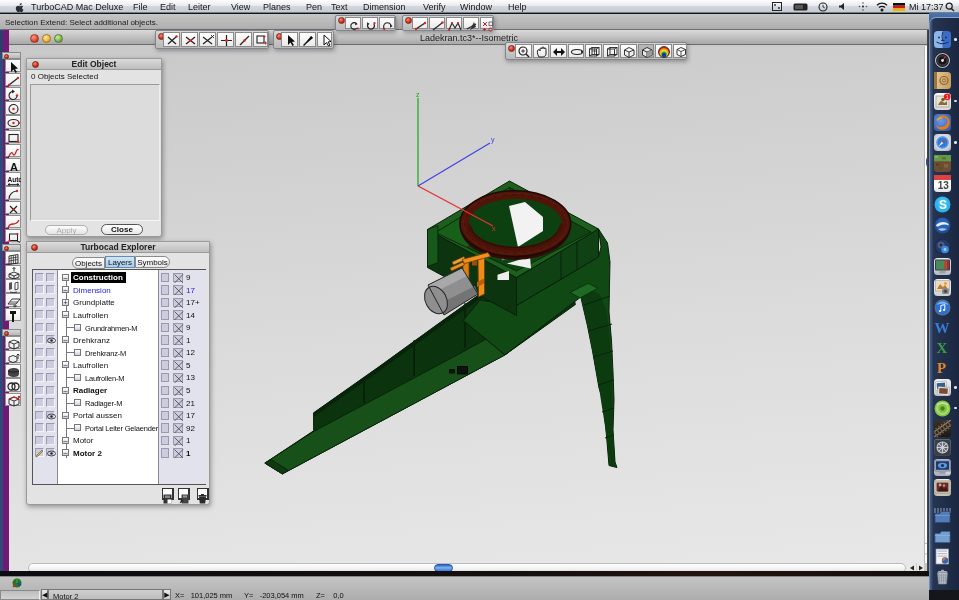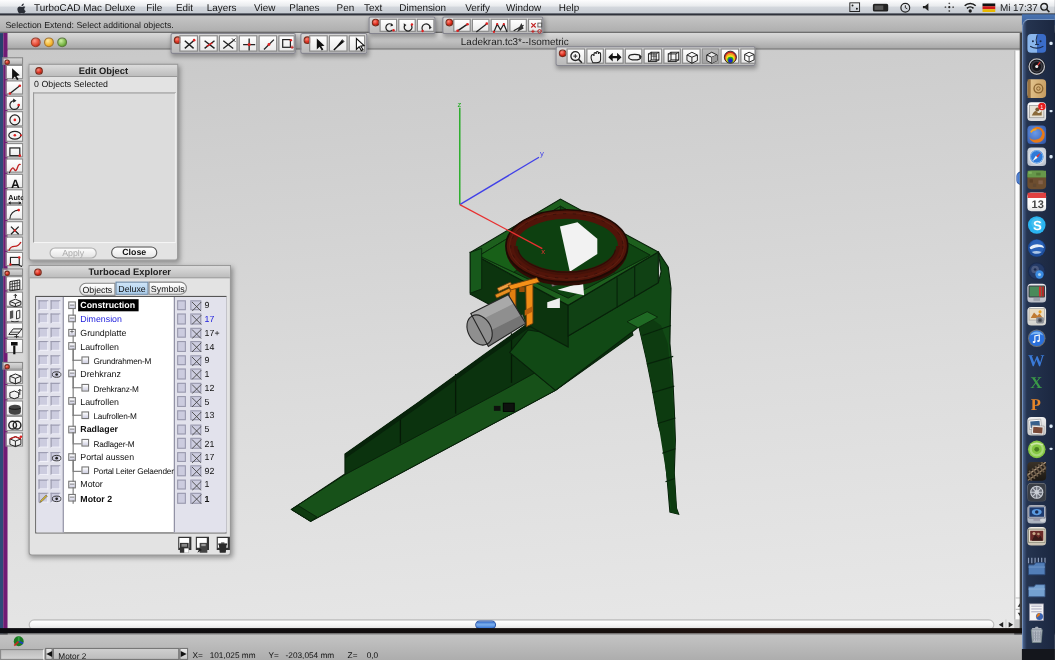--- a/index.html
+++ b/index.html
@@ -1,19 +1,19 @@
 <!DOCTYPE html>
 <html><head><meta charset="utf-8"><style>
 *{margin:0;padding:0;box-sizing:border-box}
 html,body{width:959px;height:600px;overflow:hidden;background:#10141c;font-family:"Liberation Sans",sans-serif}
 .abs{position:absolute}
 #menubar{left:0;top:0;width:959px;height:13px;background:linear-gradient(#fdfdfe,#e9ebee 45%,#d3d7dd 55%,#c6cbd2);border-bottom:1px solid #777c85;font-size:9px;color:#111}
 .mi{position:absolute;top:2px;font-size:9px;color:#151515}
 #msgbar{left:0;top:14px;width:959px;height:16px;background:linear-gradient(#c6c6c6,#aeaeae);border-bottom:1px solid #6f6f6f;font-size:8px;color:#1a1a1a}
-#window{left:3px;top:30px;width:927px;height:545px;background:#c8c8c8;border-left:4px solid #701a75;border-right:1px solid #555}
+#window{left:3px;top:30px;width:927px;height:545px;background:#c8c8c8;border-left:6px solid #701a75;border-right:1px solid #555}
 #titlebar{position:absolute;left:0;top:0;width:100%;height:15px;background:linear-gradient(#d9d9d9,#c2c2c2 50%,#a8a8a8);border-bottom:1px solid #6e6e6e;}
 #titletext{position:absolute;left:0;top:3px;width:100%;text-align:center;font-size:9px;color:#222}
 .tl{position:absolute;top:3.5px;width:9px;height:9px;border-radius:50%}
 #canvas{position:absolute;left:0;top:16px;width:915px;height:547px;background:linear-gradient(175deg,#c9c9c9,#dcdcdc 55%,#e9e9e9)}
 #vscroll{position:absolute;left:915px;top:16px;width:11px;height:517px;background:linear-gradient(90deg,#ffffff,#f2f2f2 60%,#dadada);border-left:1px solid #b5b5b5}
 #hscroll{position:absolute;left:0;top:533px;width:915px;height:14px}
 .aquathumbV{position:absolute;background:linear-gradient(90deg,#2a64c8,#7fb2ef 45%,#3a78d8);border-radius:4px;border:1px solid #2a55a8}
 .palette{position:absolute;background:#e3e3e3;border:1px solid #9a9a9a;border-radius:0 0 3px 3px;box-shadow:1px 2px 5px rgba(0,0,0,.35)}
 .ptitle{position:relative;height:11px;background:linear-gradient(#dcdcdc,#bdbdbd);border-bottom:1px solid #999;text-align:center;font-size:8.5px;font-weight:bold;color:#222;line-height:11px}
 .reddot{position:absolute;width:7px;height:7px;border-radius:50%;background:radial-gradient(circle at 35% 30%,#ff8a7a,#d92818 60%,#8e0d04);border:0.5px solid #7a2a1a}
@@ -34,21 +34,21 @@
 </style></head>
 <body>
 
 <div class="abs" id="menubar">
  <svg class="abs" style="left:14px;top:1.5px" width="11" height="11" viewBox="0 0 11 11">
       <path d="M7.6 1.1c-.5.05-1.2.4-1.6.9-.3.4-.6 1-.5 1.6.6 0 1.3-.35 1.7-.85.35-.45.6-1.05.4-1.65zM7.8 3.8c-.9 0-1.3.5-1.9.5-.65 0-1.2-.5-2-.5-1 0-2.1.85-2.1 2.5 0 1.9 1.4 3.9 2.3 3.9.55 0 .8-.4 1.7-.4.9 0 1.1.4 1.7.4.7 0 1.6-1.3 1.9-2.2-.85-.4-1.3-1.05-1.3-1.9 0-.85.5-1.4 1-1.7-.4-.5-1-.6-1.3-.6z" fill="#2a2e36"></path>
     </svg>
  <span class="mi" style="left:31px;font-weight:normal">TurboCAD Mac Deluxe</span>
  <span class="mi" style="left:133px">File</span>
  <span class="mi" style="left:160px">Edit</span>
- <span class="mi" style="left:188px">Layers</span>
+ <span class="mi" style="left:188px">Leiter</span>
  <span class="mi" style="left:231px">View</span>
  <span class="mi" style="left:263px">Planes</span>
  <span class="mi" style="left:306px">Pen</span>
  <span class="mi" style="left:331px">Text</span>
  <span class="mi" style="left:363px">Dimension</span>
  <span class="mi" style="left:423px">Verify</span>
  <span class="mi" style="left:460px">Window</span>
  <span class="mi" style="left:508px">Help</span>
  <span id="menurighticons"><svg class="abs" style="left:772px;top:2px" width="10" height="9">
         <rect x="0.5" y="0.5" width="9" height="8" fill="none" stroke="#222" stroke-width="1"></rect>
@@ -470,21 +470,21 @@
  <div class="ptitle"><div class="reddot" style="left:5px;top:2px"></div>Edit Object</div>
  <div class="abs" style="left:4px;top:13px;font-size:8px;color:#111">0 Objects Selected</div>
  <div class="abs" style="left:3px;top:25px;width:130px;height:137px;background:#dcdcdc;border:1px solid #9a9a9a;border-bottom-color:#f5f5f5;border-right-color:#eee"></div>
  <div class="abs" style="left:18px;top:166px;width:43px;height:10px;background:linear-gradient(#fdfdfd,#e4e4e4);border:1px solid #b0b0b0;border-radius:5.5px;text-align:center;font-size:8px;color:#aaa;line-height:10px">Apply</div>
  <div class="abs" style="left:74px;top:165.5px;width:42px;height:11px;background:linear-gradient(#fefefe,#e8e8e8);border:1.5px solid #555;border-radius:6px;text-align:center;font-size:8px;color:#111;line-height:10px;font-weight:bold">Close</div>
 </div>
 
 <div class="palette" style="left:26px;top:240.5px;width:184px;height:264px">
  <div class="ptitle"><div class="reddot" style="left:4px;top:2px"></div>Turbocad Explorer</div>
  <div class="tab" style="top:15px;left:45px;width:33px;border-radius:7px 0 0 7px">Objects</div>
- <div class="tab" style="top:14.5px;left:78px;width:30px;background:linear-gradient(#cfe4f7,#a9cdec);border-color:#6a8aaa">Deluxe</div>
+ <div class="tab" style="top:14.5px;left:78px;width:30px;background:linear-gradient(#cfe4f7,#a9cdec);border-color:#6a8aaa">Layers</div>
  <div class="tab" style="top:14.5px;left:108px;width:35px;border-radius:0 7px 7px 0">Symbols</div>
  <div id="list" class="abs" style="left:5px;top:27px;width:174px;height:216px;background:#fff;border:1px solid #555">
       <div class="abs" style="left:0;top:0;width:25px;height:214px;background:#e2e2ec;border-right:1px solid #8a8a9e"></div>
       <div class="abs" style="left:125px;top:0;width:48px;height:214px;background:#e2e2ec;border-left:1px solid #8a8a9e"></div>
       <div class="abs" style="left:32.5px;top:6px;width:1px;height:182px;background:#777"></div>
       <div class="row" style="top:1.5px">
         <div class="cell" style="left:1.5px"></div>
         <div class="cell" style="left:13px"></div>
         <div class="nodebox" style="left:29px">–</div>
         <div class="abs" style="left:38px;top:1px;height:10.5px;background:#000;color:#fff;font-weight:bold;font-size:8px;padding:1px 3px 0 2px">Construction</div>

